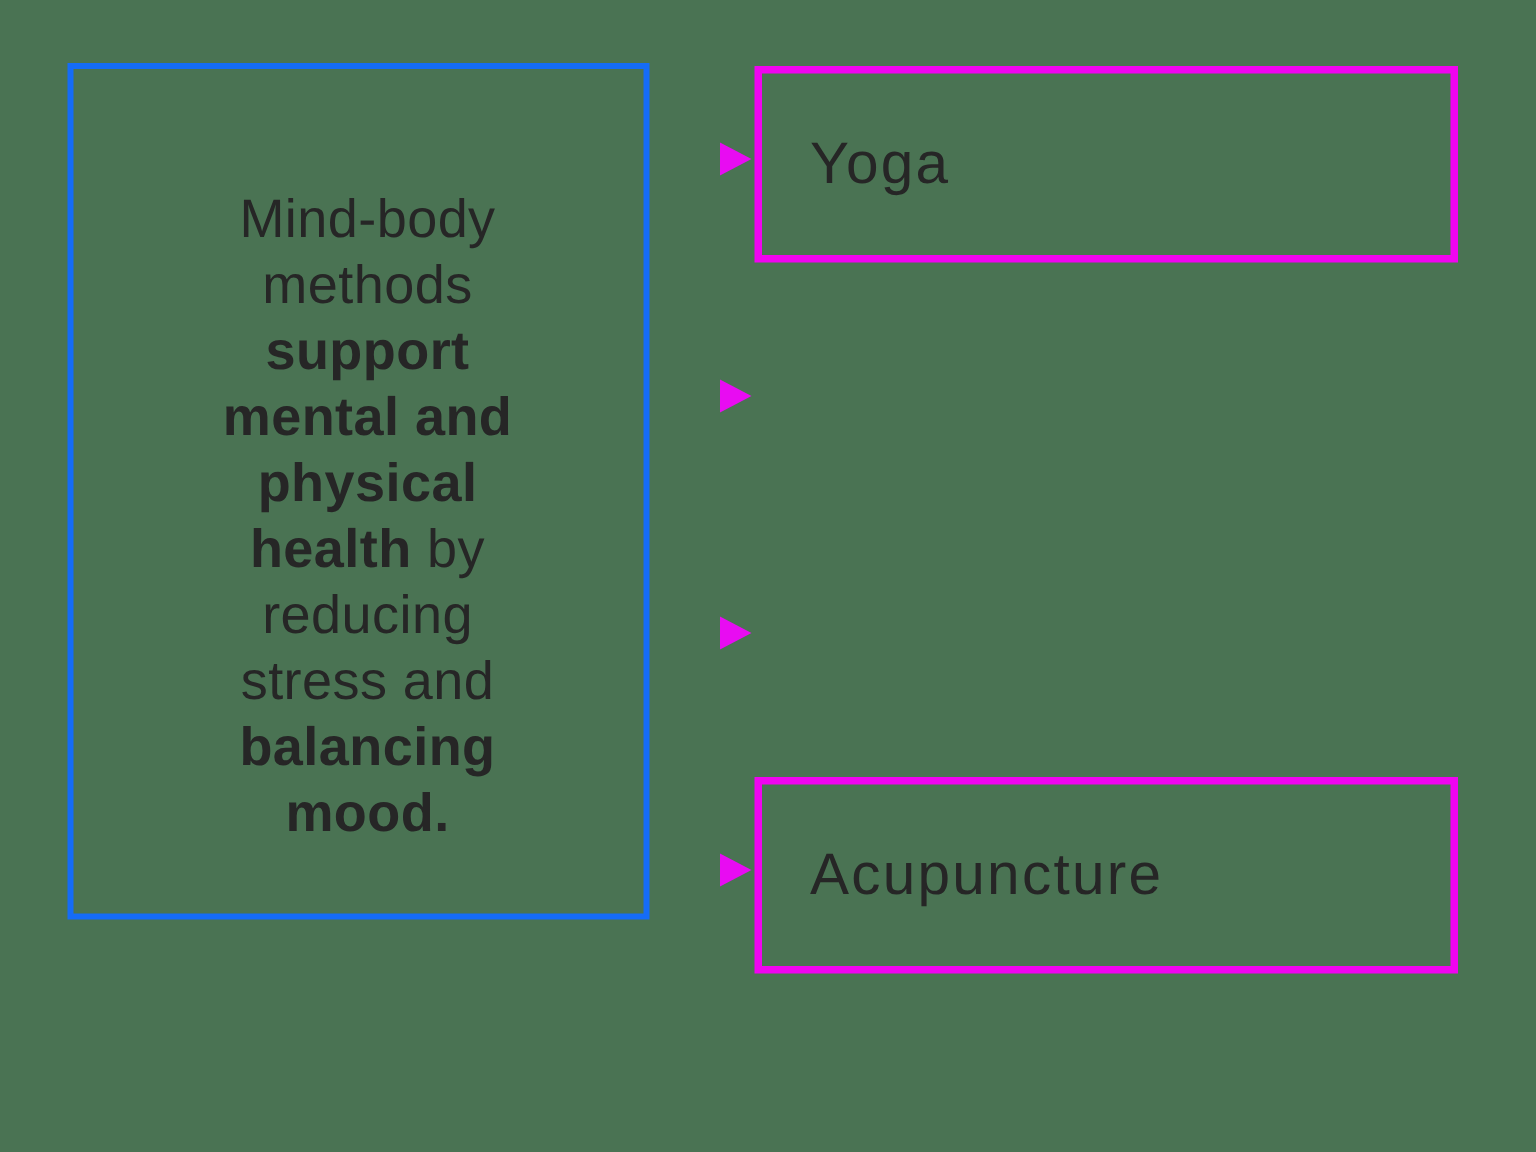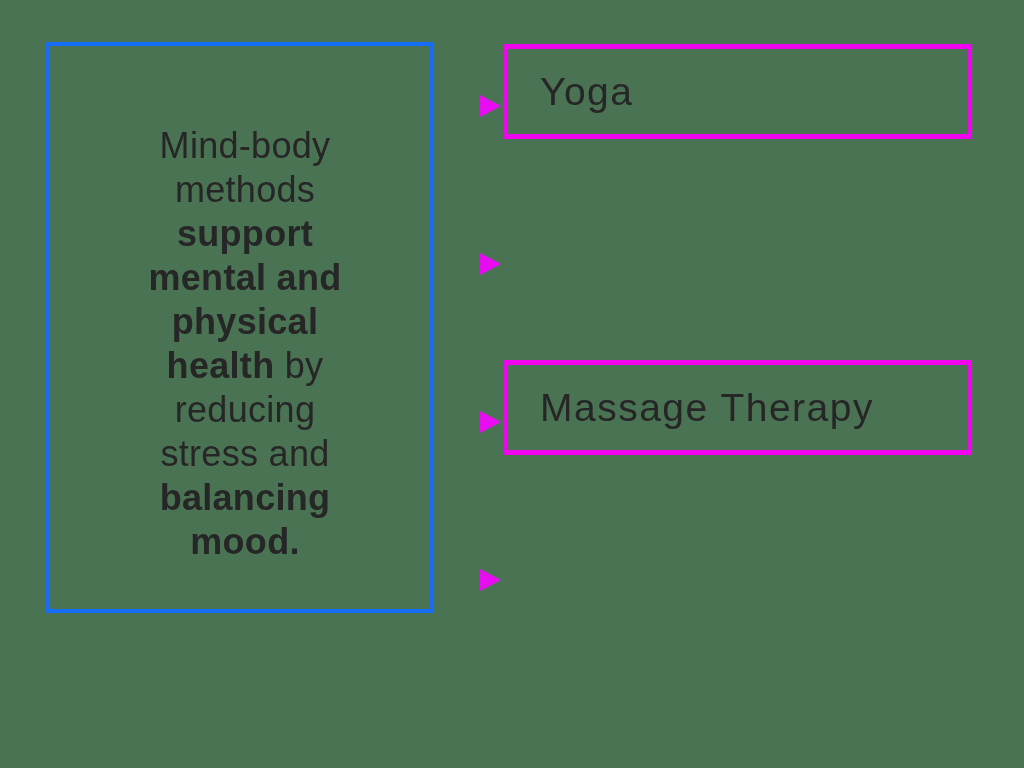--- a/index.html
+++ b/index.html
@@ -28,21 +28,21 @@
     letter-spacing: 0.3px;
     color: #262626;
     white-space: pre-wrap;
   }
   .stmt-line .em {
     font-weight: bold;
   }
   .therapy-box {
     position: absolute;
     left: 503px;
-    width: 469px; height: 95px;
+    width: 469px; height: 131px;
     border: 5px solid #F004F0;
     box-sizing: border-box;
     display: flex;
     align-items: center;
     padding-left: 32px;
     font-size: 39px;
     letter-spacing: 1.5px;
     color: #262626;
   }
   .tb-0 { top: 44px; }
@@ -110,18 +110,18 @@
     <polygon points="48,2 69,13 48,24" fill="#E80CF2"></polygon>
   </svg>
   <svg class="connector cn-3" viewBox="0 0 70 26">
     <line x1="1" y1="13" x2="52" y2="13" stroke="url(#arrowGrad)" stroke-width="4"></line>
     <polygon points="48,2 69,13 48,24" fill="#E80CF2"></polygon>
   </svg>
 
   <div class="therapy-box tb-0">
     <span>Yoga</span>
   </div>
-  <div class="therapy-box tb-2">
-    <span>Massage Therapy</span>
+  <div class="therapy-box tb-3">
+    <span>Acupuncture</span>
   </div>
 
 
 </div>
 
 </body></html>

